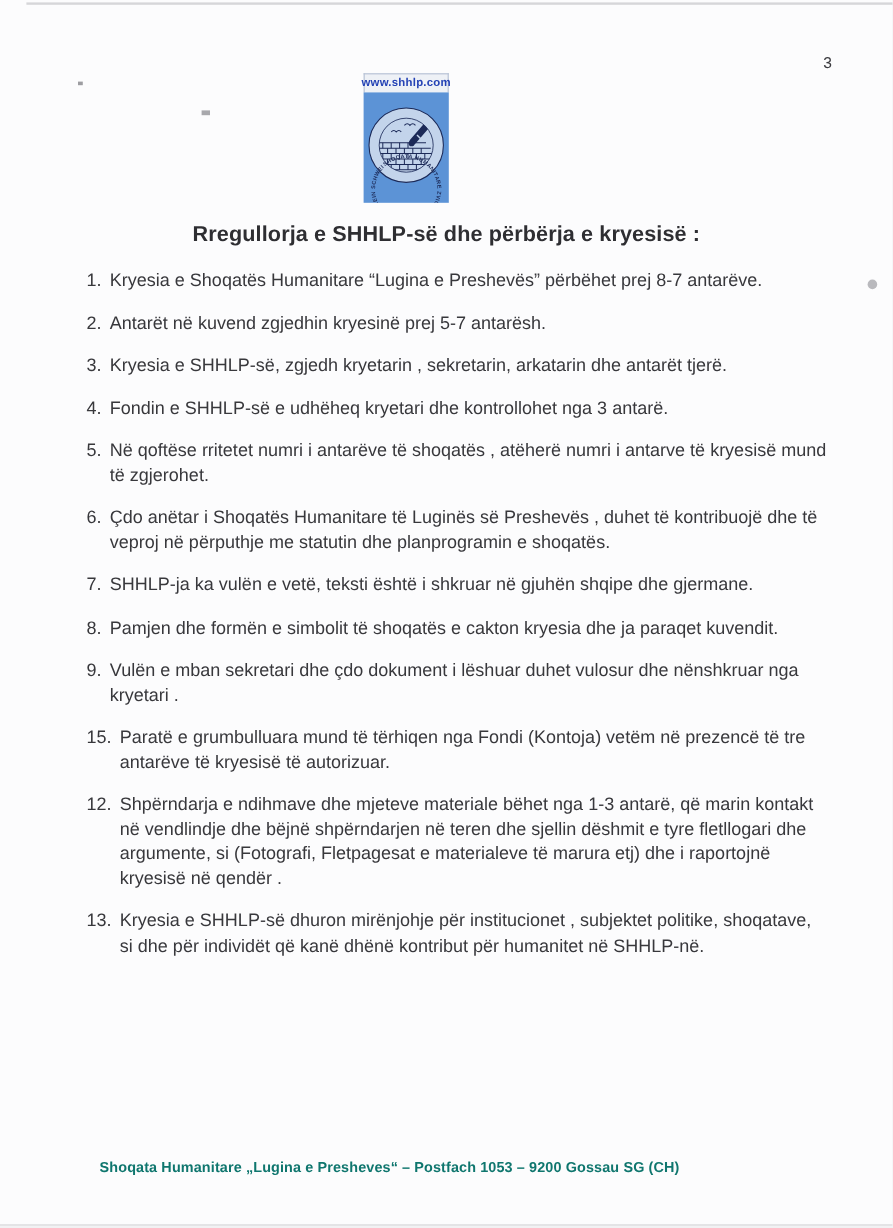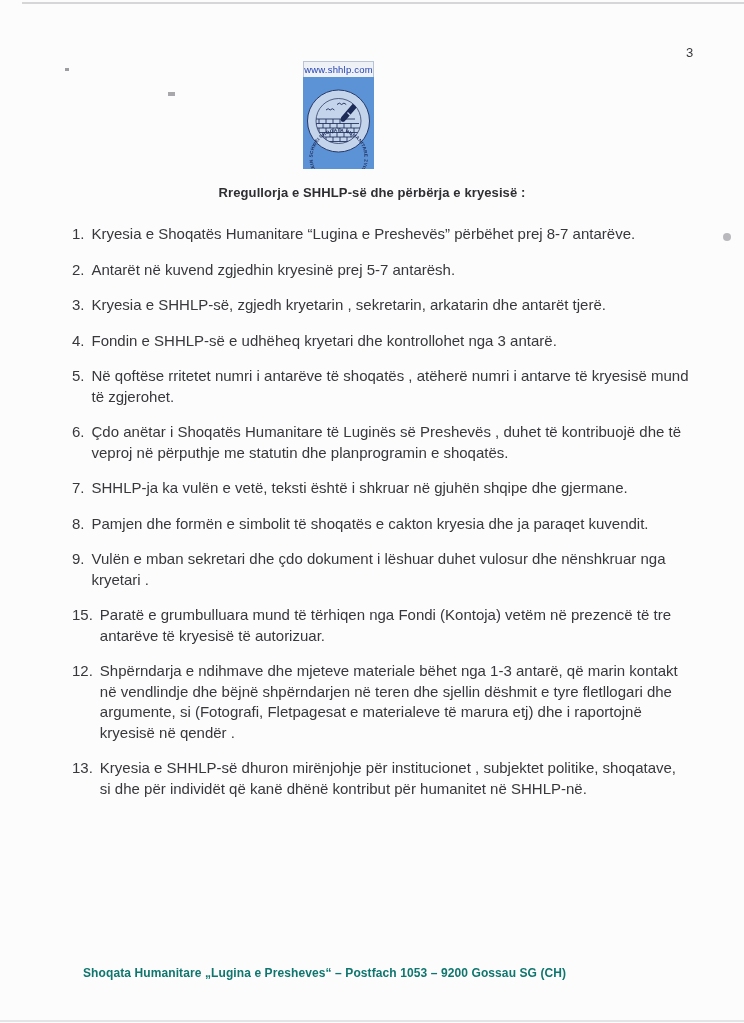--- a/index.html
+++ b/index.html
@@ -22,31 +22,31 @@
   }
   
   .logo{
     position:absolute;left:303px;top:61px;width:71px;height:109px;
   }
   .logo-band{
     height:15px;background:#eef1f6;border:1px solid #b9c4d6;border-bottom:none;
     display:flex;align-items:center;justify-content:center;
   }
   .logo-band span{
-    font-size:9.5px;font-weight:normal;color:#2442b5;letter-spacing:.2px;
+    font-size:9.5px;font-weight:bold;color:#2442b5;letter-spacing:.2px;
     white-space:nowrap;
   }
   .logo-square{
     height:92px;background:#5c93d6;
     display:flex;align-items:center;justify-content:center;
   }
   
   .doc-title{
     position:absolute;left:0;top:185px;width:744px;
-    text-align:center;font-size:13px;font-weight:bold;color:#2e2e32;
+    text-align:center;font-size:18px;font-weight:bold;color:#2e2e32;
     letter-spacing:.1px;
   }
   
   .reg-list{
     position:absolute;left:72px;top:224px;width:618px;
     font-size:15px;line-height:20.5px;
   }
   .item{display:flex;margin-bottom:15px;}
   .item .num{flex:0 0 auto;margin-right:7px;white-space:nowrap;}
   .item .txt{flex:1 1 auto;}

